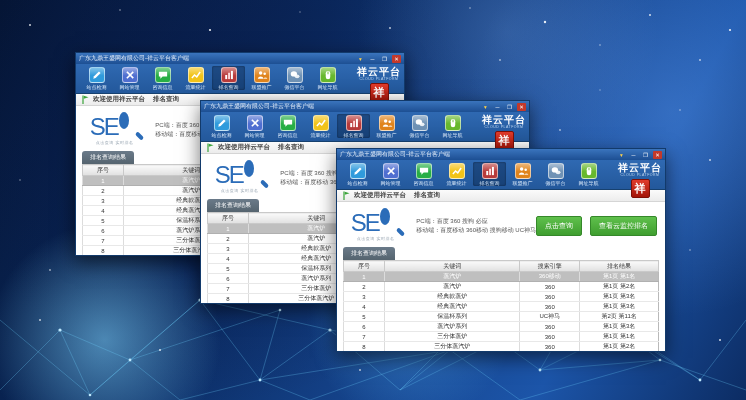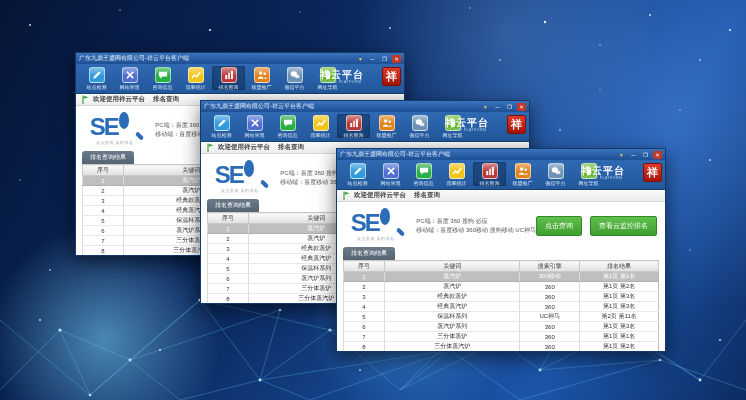--- a/index.html
+++ b/index.html
@@ -47,21 +47,21 @@
   .tile {
     width:16px; height:16px; border-radius:3px; border:1px solid rgba(255,255,255,.55);
     display:flex; align-items:center; justify-content:center;
     background-image:linear-gradient(rgba(255,255,255,.40), rgba(255,255,255,0) 55%);
   }
   .c1{background-color:#2f9bdc}.c2{background-color:#4f6ed0}.c3{background-color:#27ae45}
   .c4{background-color:#f2c318}.c5{background-color:#b83b3b}.c6{background-color:#e0841c}
   .c7{background-color:#6f92b5}.c8{background-color:#67b82d}
   .tb-label { font-size:5px; color:#dcebfb; margin-top:1px; white-space:nowrap; }
 
-  .brand { position:absolute; right:3px; top:3px; display:flex; align-items:center; gap:18px; }
+  .brand { position:absolute; right:3px; top:3px; display:flex; align-items:center; gap:2px;flex-direction:column; }
   .brand-text { text-align:center; color:#fff; }
   .brand-name { font-size:10px; font-weight:bold; letter-spacing:1px; line-height:10px; }
   .brand-sub { font-size:3.5px; color:#bcd6f2; letter-spacing:.5px; }
   .brand-seal {
     width:19px; height:19px; background:linear-gradient(#e03b2c,#a31408);
     border:1px solid #7e0f06; color:#fff; font-size:11px; font-weight:bold;
     display:flex; align-items:center; justify-content:center; border-radius:2px;
   }
 
   .breadcrumb {
@@ -69,21 +69,21 @@
     display:flex; align-items:center; gap:4px; padding:0 6px; color:#444;
   }
   .crumb { font-size:6.5px; font-weight:bold; }
   .crumb.page { margin-left:4px; }
 
   .content { background:#fff; padding:3px 6px 0 6px; }
   .top-section { display:flex; align-items:center; height:42px; }
 
   .seo-logo { display:flex; flex-direction:column; align-items:center; width:66px; }
   .seo-row { display:flex; align-items:center; }
-  .seo-se { font-size:24px; font-weight:700; color:#2b6cb8; letter-spacing:-2px; line-height:24px; }
+  .seo-se { font-size:24px; font-weight:400; color:#2b6cb8; letter-spacing:-2px; line-height:24px; }
   .seo-mag { position:relative; width:21px; height:21px; margin-left:1px; }
   .seo-ring { width:19px; height:19px; border:5px solid #2b6cb8; border-radius:50%; background:#f4f9ff; }
   .seo-handle { position:absolute; width:9px; height:4px; background:#2b6cb8; right:-4px; bottom:0; transform:rotate(45deg); border-radius:2px; }
   .seo-tagline { font-size:4px; color:#9aa7b3; letter-spacing:.5px; margin-top:1px; white-space:nowrap; }
 
   .engine-info { margin-left:8px; flex:1; }
   .engine-line { font-size:6px; color:#555; line-height:9px; white-space:nowrap; }
 
   .btn-group { display:flex; gap:8px; margin-right:2px; }
   .green-btn {

